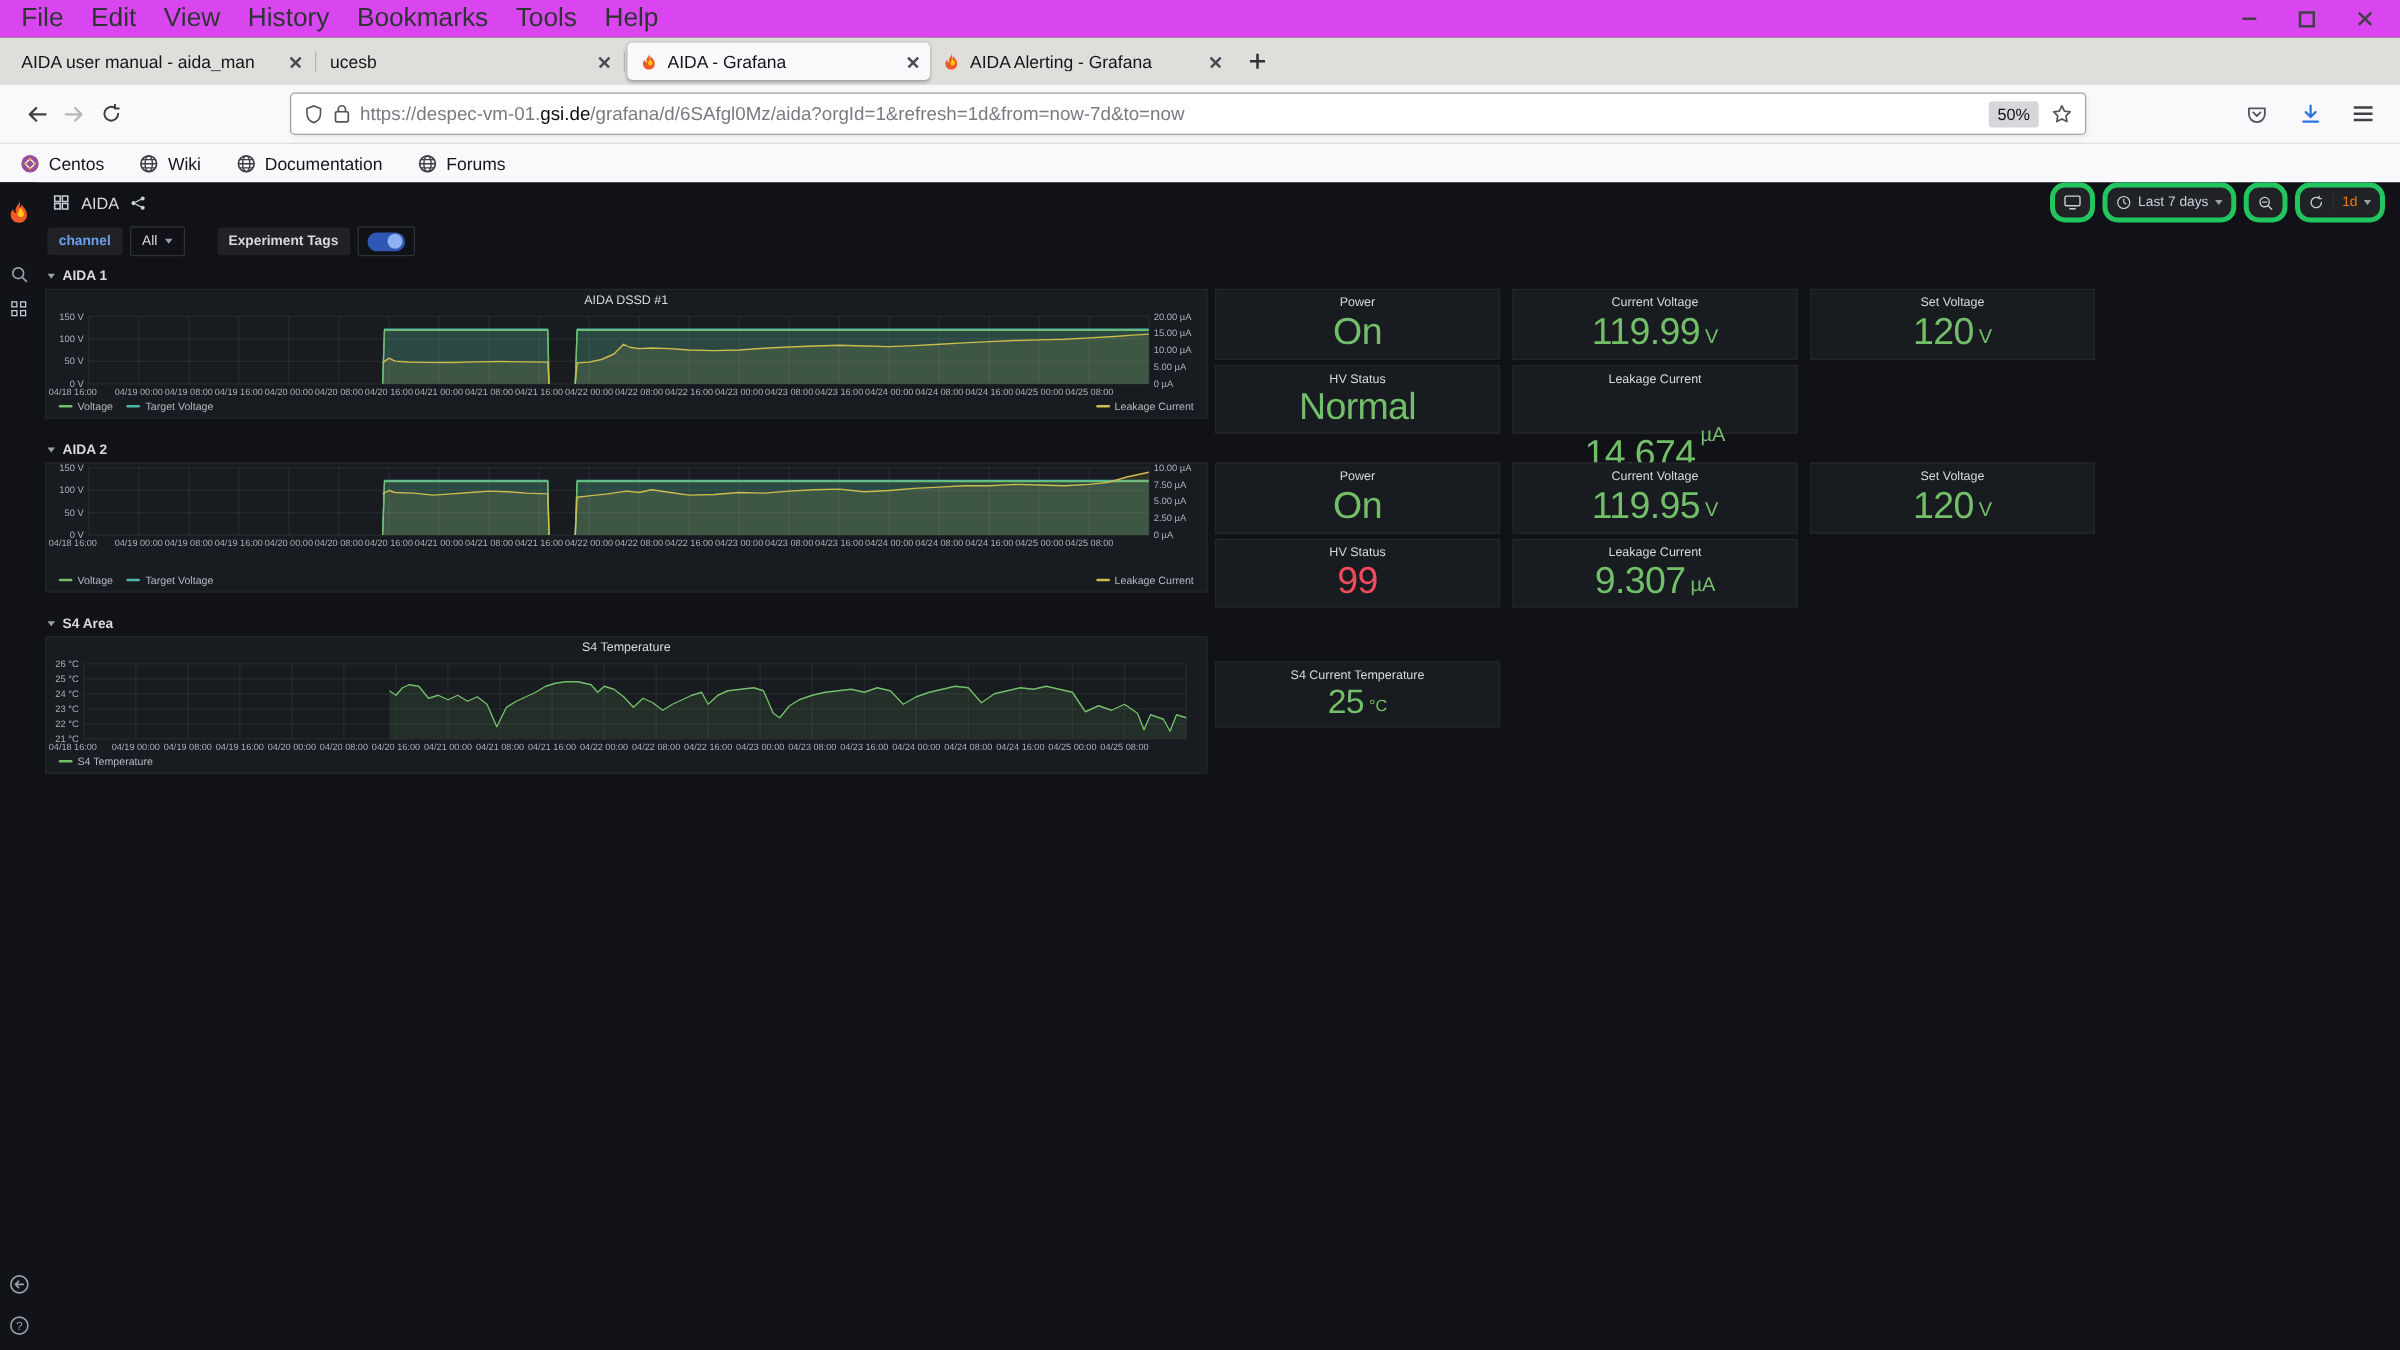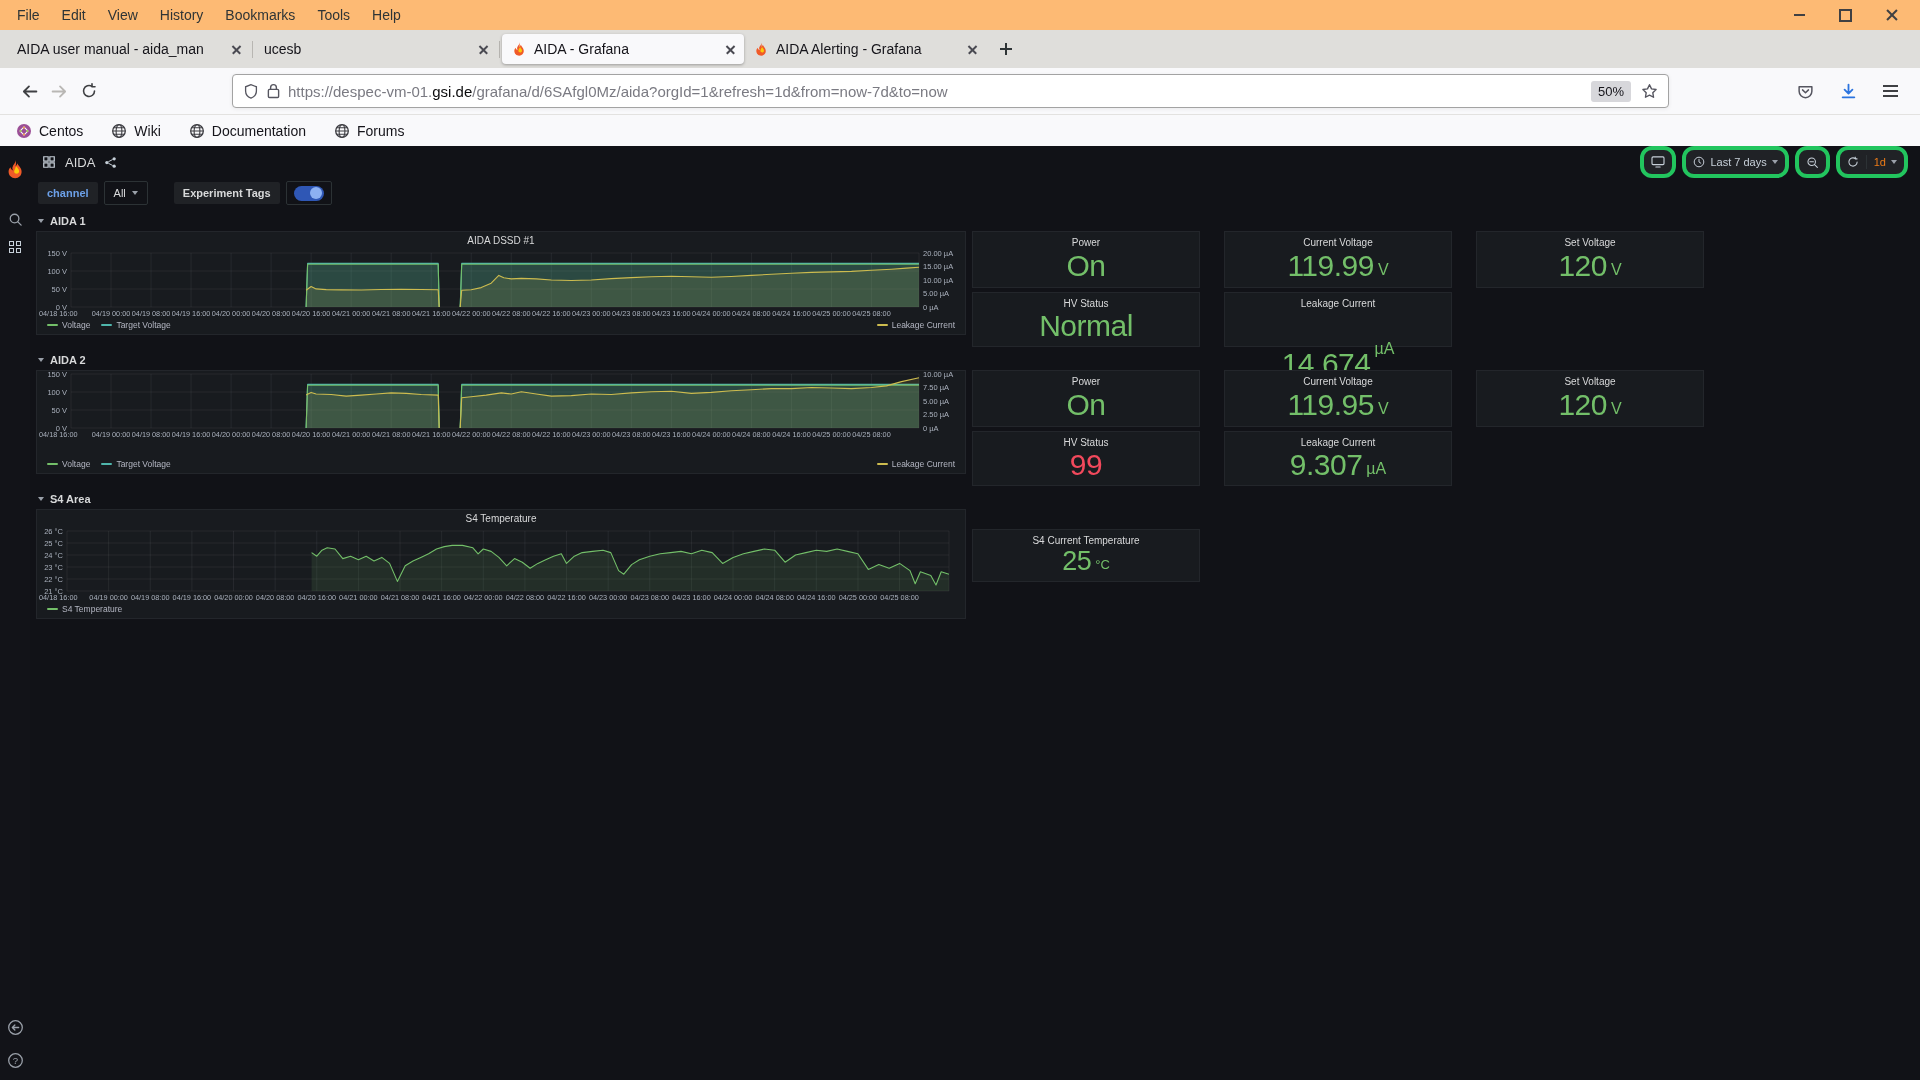--- a/index.html
+++ b/index.html
@@ -1,20 +1,20 @@
 <!DOCTYPE html>
 <html><head>
 <meta charset="utf-8">
 <style>
   html,body{margin:0;padding:0;background:#000;}
   body{font-family:"Liberation Sans",sans-serif;-webkit-font-smoothing:antialiased;}
   .app{width:1920px;height:1080px;overflow:hidden;position:relative;background:#111217;}
 
   
-  .menubar{height:30px;background:#fdba74;display:flex;align-items:center;font-size:14px;color:#2e3436;padding-left:6px;}
+  .menubar{height:30px;background:#d946ef;display:flex;align-items:center;font-size:21px;color:#2e3436;padding-left:6px;}
   .menu-item{padding:0 11px;cursor:default;}
   .win-controls{margin-left:auto;display:flex;align-items:center;gap:34px;padding-right:22px;}
   .wc-min{width:11px;height:2px;background:#3f4043;}
   .wc-max{width:9px;height:9px;border:2px solid #3f4043;}
   .wc-close{position:relative;width:12px;height:12px;}
   .wc-close::before,.wc-close::after{content:"";position:absolute;left:-1px;top:5px;width:14px;height:2px;background:#3f4043;}
   .wc-close::before{transform:rotate(45deg);} .wc-close::after{transform:rotate(-45deg);}
 
   .tabbar{height:38px;background:#dfdedb;display:flex;align-items:center;padding:0 8px;}
   .tab{width:224px;height:30px;border-radius:4px;display:flex;align-items:center;gap:7px;padding:0 9px;font-size:14px;color:#15141a;position:relative;flex:none;}
@@ -71,21 +71,21 @@
   .panel{background:#181b1f;border:1px solid #23262b;box-sizing:border-box;}
   .chart-panel{width:930px;display:flex;flex-direction:column;}
   .hc1{height:104px;} .hc3{height:110px;}
   .panel-title{height:15px;font-size:10px;color:#d8d9da;text-align:center;padding-top:3px;flex:none;}
   .chart-box{flex:1;min-height:0;}
   .legend{height:14px;display:flex;justify-content:space-between;align-items:center;padding:0 10px 2px 10px;font-size:8.5px;color:#b4b7c3;flex:none;}
   .legend-side{display:flex;align-items:center;gap:11px;}
   .legend .li{display:inline-flex;align-items:center;gap:4px;}
   .legend .li i{width:11px;height:2px;border-radius:1px;display:inline-block;}
 
-  .stats-grid{display:grid;grid-template-columns:repeat(3,228px);gap:4px 24px;}
+  .stats-grid{display:grid;grid-template-columns:repeat(3,228px);gap:4px 10px;}
   .stat{display:flex;flex-direction:column;align-items:center;}
   .h57{height:57px;} .h55{height:55px;} .h53{height:53px;margin-top:20px;}
   .stat-title{font-size:10px;color:#d8d9da;margin-top:5px;}
   .stat-value{flex:1;display:flex;align-items:center;justify-content:center;gap:4px;font-weight:500;padding-bottom:4px;}
   .stat-num{font-size:30px;line-height:1;letter-spacing:-.5px;}
   .stat-num.small{font-size:27px;}
   .stat-unit{font-size:16px;margin-top:9px;line-height:1;}
 
   svg{display:block;}
   .icon{flex:none;display:flex;align-items:center;justify-content:center;}

